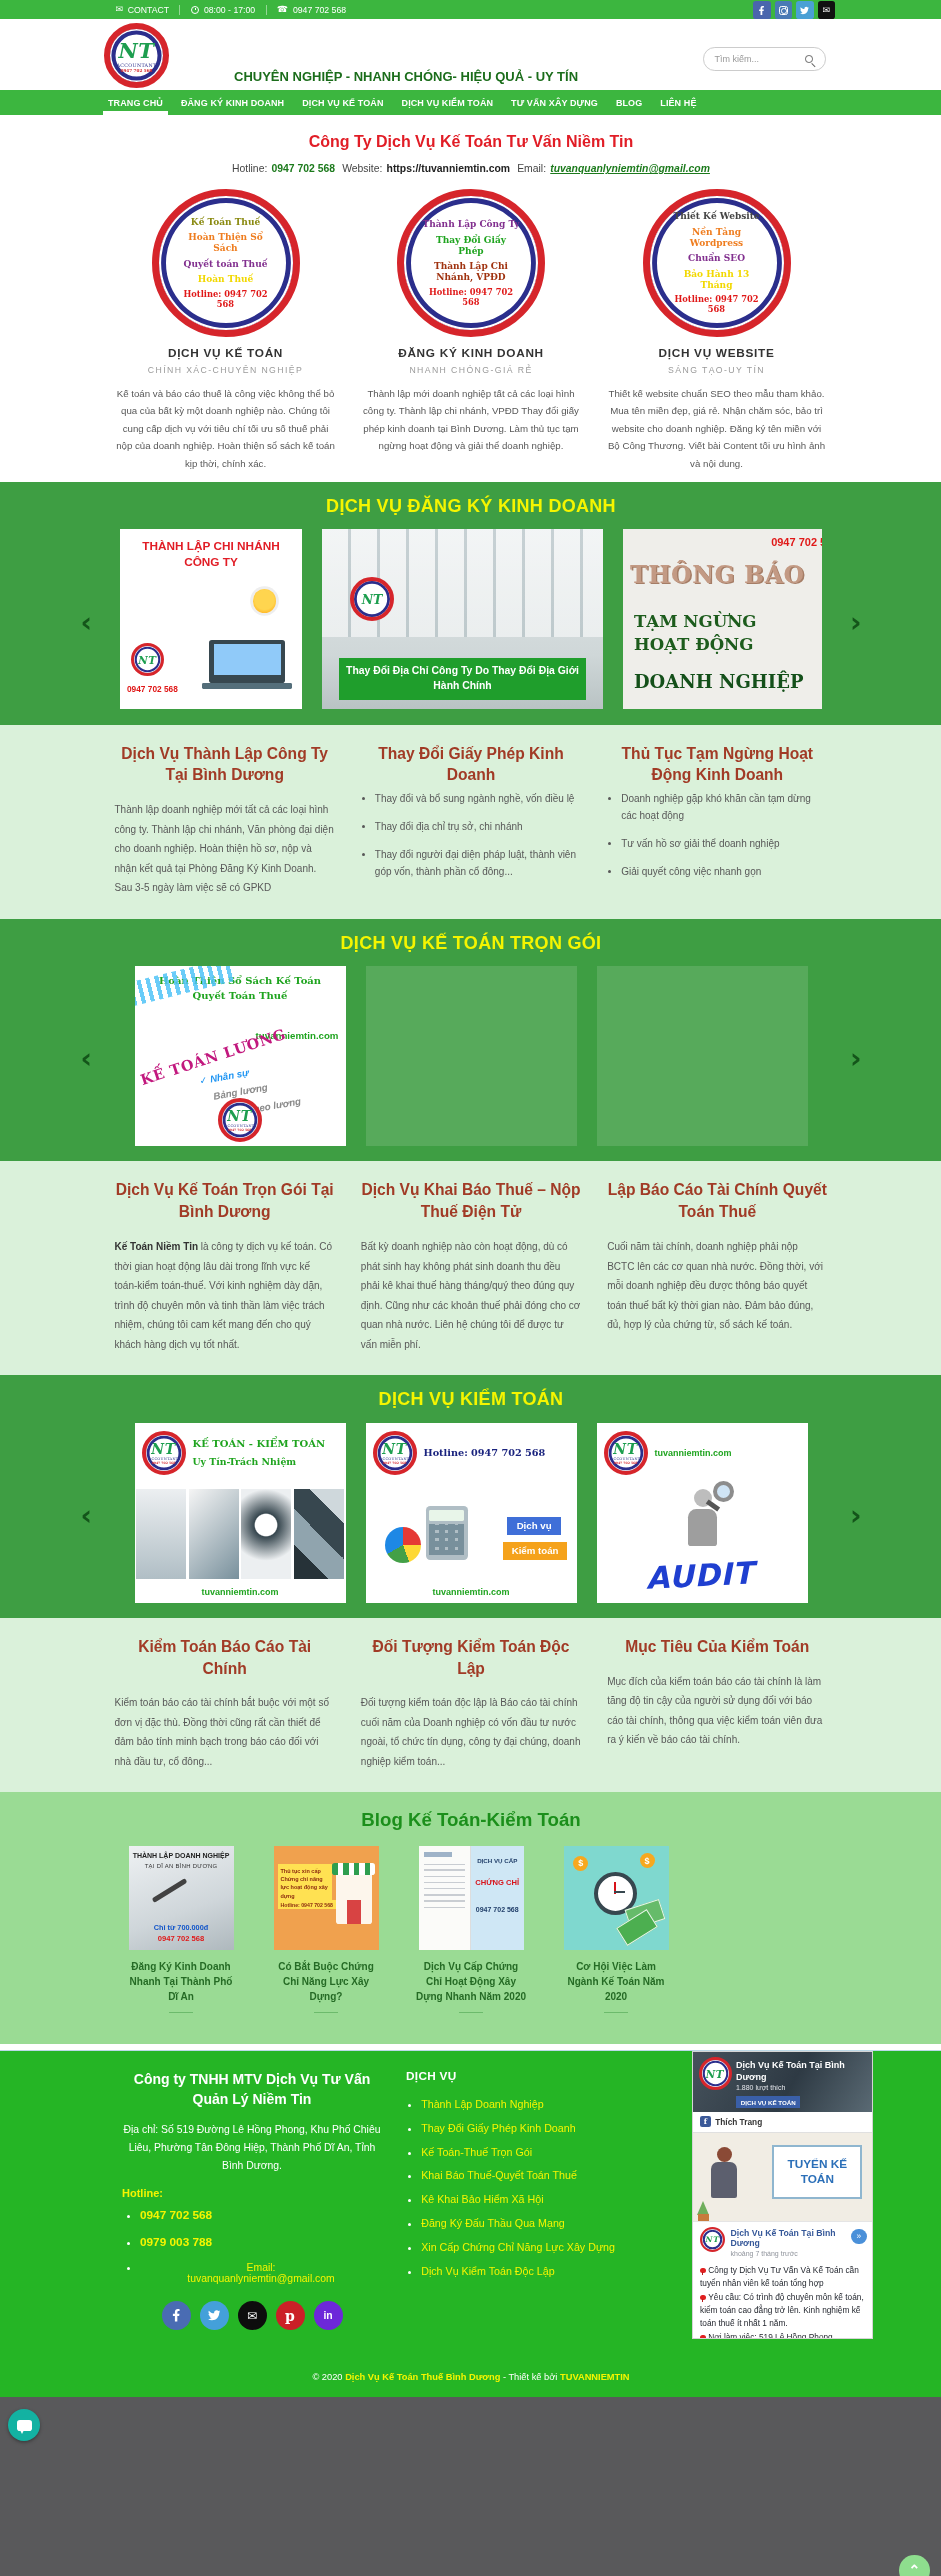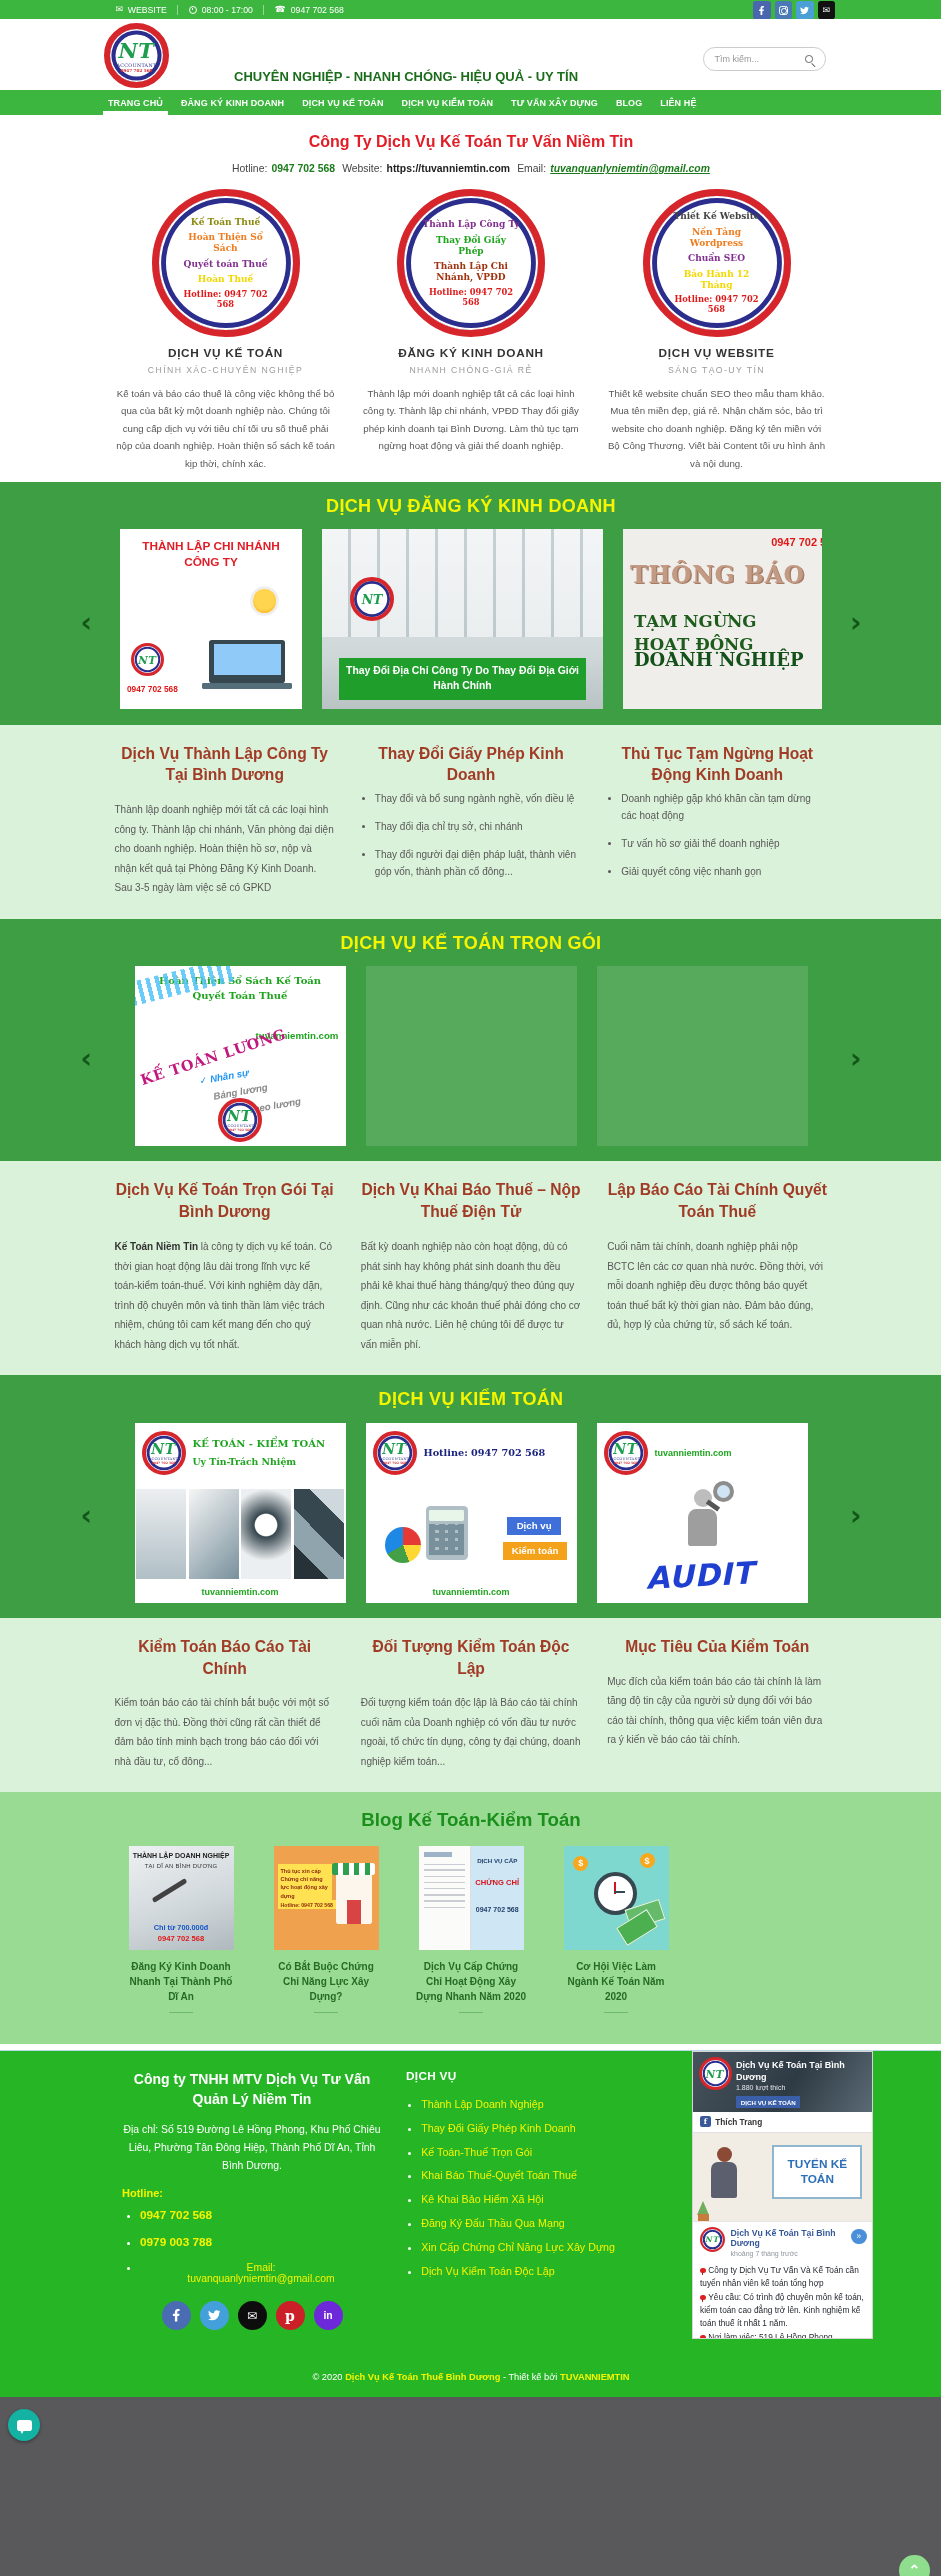--- a/index.html
+++ b/index.html
@@ -116,21 +116,21 @@
               box-shadow: inset 0 0 0 2.8px #2b2e8c; }
   .s1b-caption { position:absolute; left:16.6px; right:16.6px; bottom:9.7px; background:#1f9e2c; color:#fff;
                  font-weight:bold; font-size:10.4px; text-align:center; padding:6.2px 7px; line-height:1.4; }
 
   .s1c { background:#efeeea; }
   .s1c-phone { position:absolute; right:-4.2px; top:7px; color:#e01818; font-weight:bold; font-size:11px; }
   .s1c-mark { position:absolute; left:7px; top:32px; color:#c39a84; font-family:"DejaVu Serif",serif;
               font-weight:bold; font-size:23.5px; letter-spacing:0.7px; text-shadow:1.4px 1.4px 0 #a57d66; }
   .s1c-l1 { position:absolute; left:11px; top:82px; color:#1d5c1d; font-family:"DejaVu Serif",serif; font-weight:bold; font-size:16.6px; }
   .s1c-l2 { position:absolute; left:11px; top:105px; color:#1d5c1d; font-family:"DejaVu Serif",serif; font-weight:bold; font-size:16.6px; }
-  .s1c-l3 { position:absolute; left:11px; top:120px; color:#14501a; font-family:"DejaVu Serif",serif; font-weight:bold; font-size:18px; }
+  .s1c-l3 { position:absolute; left:11px; top:142px; color:#14501a; font-family:"DejaVu Serif",serif; font-weight:bold; font-size:18px; }
 
   
   .s2-top { text-align:center; color:#1fa41f; font-weight:bold; font-size:10px; padding-top:7px;
             font-family:"DejaVu Serif","Liberation Serif",serif; line-height:1.5; }
   .s2-bars { position:absolute; left:-5.5px; top:4.2px; width:104px; height:23.5px; transform:rotate(-14deg);
              background:repeating-linear-gradient(90deg,#4fc3f7 0 4.2px,transparent 4.2px 9px); opacity:.85; }
   .s2-diag { position:absolute; left:2.8px; top:82px; transform:rotate(-18deg); color:#c2187e; font-weight:bold;
              font-size:14.5px; font-family:"DejaVu Serif",serif; letter-spacing:0.7px; }
   .s2-site { position:absolute; right:7px; top:64px; color:#1fa41f; font-weight:bold; font-size:9.7px; }
   .s2-i1 { position:absolute; left:64px; top:105px; transform:rotate(-10deg); color:#2196f3; font-weight:bold; font-style:italic; font-size:9.7px; }
@@ -295,21 +295,21 @@
                      border-left:2.8px solid transparent; border-right:2.8px solid transparent; border-top:4.2px solid #fff; }
   .top-btn { position:absolute; right:12.5px; bottom:-9.7px; width:30.5px; height:30.5px; border-radius:50%; background:#8ede8e;
              color:#fff; border:none; cursor:pointer; font-size:14px; font-weight:bold; }
 </style>
 </head>
 <body>
 
 <div class="topbar">
   <div class="tb-item">
     <span class="tb-ico">✉</span>
-    <span>WEBSITE</span>
+    <span>CONTACT</span>
   </div>
   <div class="tb-item">
     <span class="clock-ico"></span>
     <span>08:00 - 17:00</span>
   </div>
   <div class="tb-item">
     <span class="tb-ico">☎</span>
     <span>0947 702 568</span>
   </div>
   <div class="tb-social">
@@ -386,21 +386,21 @@
     </div>
     <div class="feat-title">ĐĂNG KÝ KINH DOANH</div>
     <div class="feat-sub">NHANH CHÓNG-GIÁ RẺ</div>
     <p class="feat-desc">Thành lập mới doanh nghiệp tất cả các loại hình công ty. Thành lập chi nhánh, VPĐD Thay đổi giấy phép kinh doanh tại Bình Dương. Làm thủ tục tạm ngừng hoạt động và giải thể doanh nghiệp.</p>
   </div>
   <div class="feature">
     <div class="badge">
       <div class="bl bl-dark">Thiết Kế Website</div>
       <div class="bl bl-orange">Nền Tảng Wordpress</div>
       <div class="bl bl-purple">Chuẩn SEO</div>
-      <div class="bl bl-yellow">Bảo Hành 12 Tháng</div>
+      <div class="bl bl-yellow">Bảo Hành 13 Tháng</div>
       <div class="bl bl-red">Hotline: 0947 702 568</div>
     </div>
     <div class="feat-title">DỊCH VỤ WEBSITE</div>
     <div class="feat-sub">SÁNG TẠO-UY TÍN</div>
     <p class="feat-desc">Thiết kế website chuẩn SEO theo mẫu tham khảo. Mua tên miền đẹp, giá rẻ. Nhận chăm sóc, bảo trì website cho doanh nghiệp. Đăng ký tên miền với Bộ Công Thương. Viết bài Content tối ưu hình ảnh và nội dung.</p>
   </div>
 </div>
 
 <div class="band">
   <h2 class="band-heading">DỊCH VỤ ĐĂNG KÝ KINH DOANH</h2>

